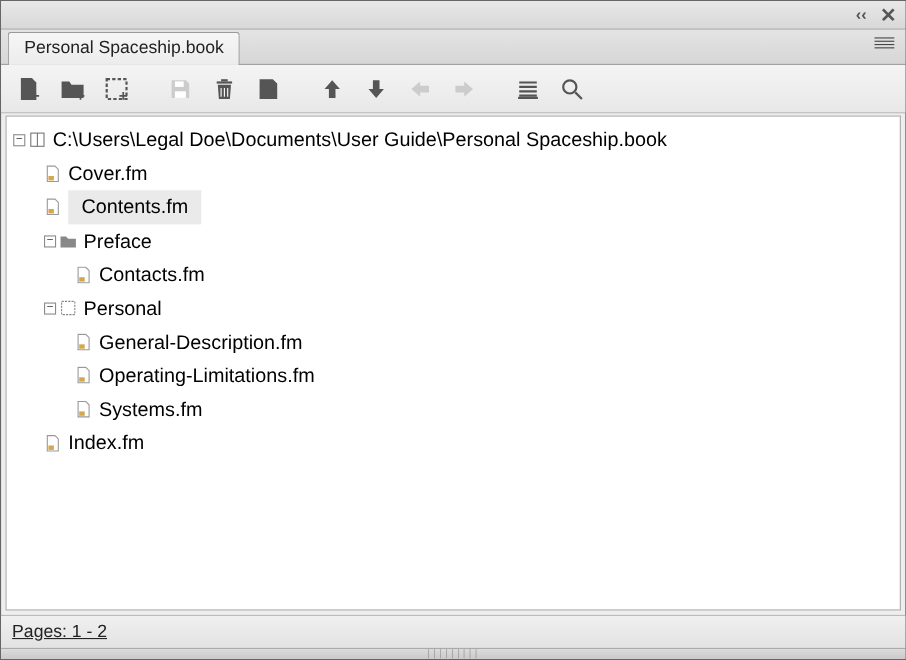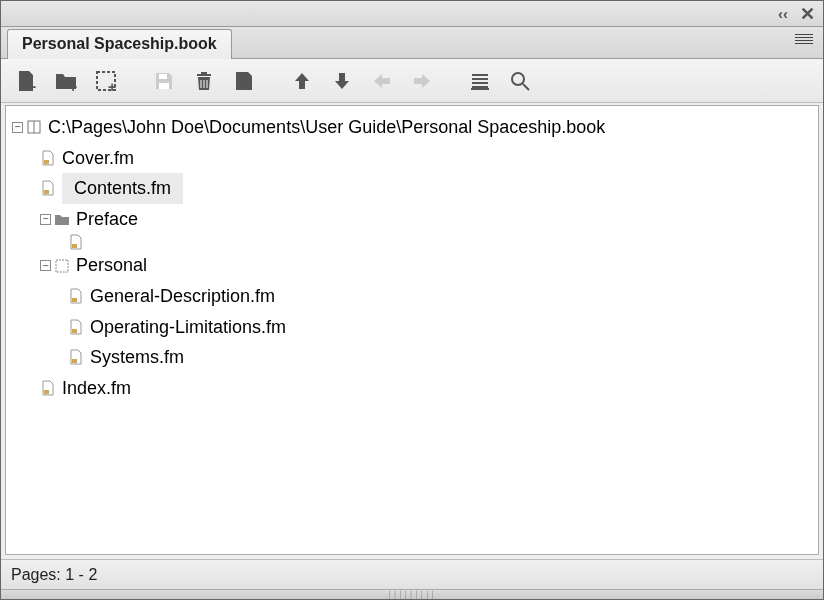--- a/index.html
+++ b/index.html
@@ -43,21 +43,21 @@
       padding-left: 6px;
       position: relative;
     }
     .tab {
       background: linear-gradient(to bottom, #f6f6f6, #ececec);
       border: 1px solid #999;
       border-bottom: none;
       border-radius: 3px 3px 0 0;
       padding: 5px 14px 6px;
       font-size: 16px;
-      font-weight: bold;
+      font-weight: normal;
       color: #222;
       position: relative;
       bottom: -1px;
     }
     .tab-menu {
       position: absolute;
       right: 10px;
       top: 7px;
       display: flex;
       flex-direction: column;
@@ -130,20 +130,21 @@
     }
     .statusbar {
       height: 30px;
       background: linear-gradient(to bottom, #f0f0f0, #e2e2e2);
       border-top: 1px solid #bbb;
       display: flex;
       align-items: center;
       padding: 0 10px;
       font-size: 16px;
       color: #222;
+      text-decoration: underline;
     }
     .resizer {
       height: 10px;
       background: linear-gradient(to bottom, #dcdcdc, #cacaca);
       border-top: 1px solid #aaa;
       display: flex;
       align-items: center;
       justify-content: center;
       color: #888;
       font-size: 7px;
@@ -260,21 +261,21 @@
     <div class="tree">
 
       <div class="node">
         <span class="exp">−</span>
         <span class="ficon">
           <svg viewBox="0 0 16 16">
               <rect x="2" y="2" width="12" height="12" fill="#fff" stroke="#777"></rect>
               <line x1="8" y1="2" x2="8" y2="14" stroke="#777"></line>
             </svg>
         </span>
-        <span class="label">C:\Pages\John Doe\Documents\User Guide\Personal Spaceship.book</span>
+        <span class="label">C:\Users\Legal Doe\Documents\User Guide\Personal Spaceship.book</span>
       </div>
 
       <div class="node indent1">
         <span class="ficon">
           <svg viewBox="0 0 16 16">
               <path fill="#fff" stroke="#999" d="M3 1h7l3 3v11H3z"></path>
               <rect x="4" y="10" width="5" height="4" fill="#d4a84a"></rect>
             </svg>
         </span>
         <span class="label">Cover.fm</span>
@@ -301,20 +302,21 @@
       </div>
 
 
       <div class="node indent2">
         <span class="ficon">
           <svg viewBox="0 0 16 16">
               <path fill="#fff" stroke="#999" d="M3 1h7l3 3v11H3z"></path>
               <rect x="4" y="10" width="5" height="4" fill="#d4a84a"></rect>
             </svg>
         </span>
+        <span class="label">Contacts.fm</span>
       </div>
 
       <div class="node indent1">
         <span class="exp">−</span>
         <span class="ficon">
           <svg viewBox="0 0 16 16">
               <rect x="2" y="2" width="12" height="12" fill="none" stroke="#888" stroke-dasharray="2 1"></rect>
             </svg>
         </span>
         <span class="label">Personal</span>

